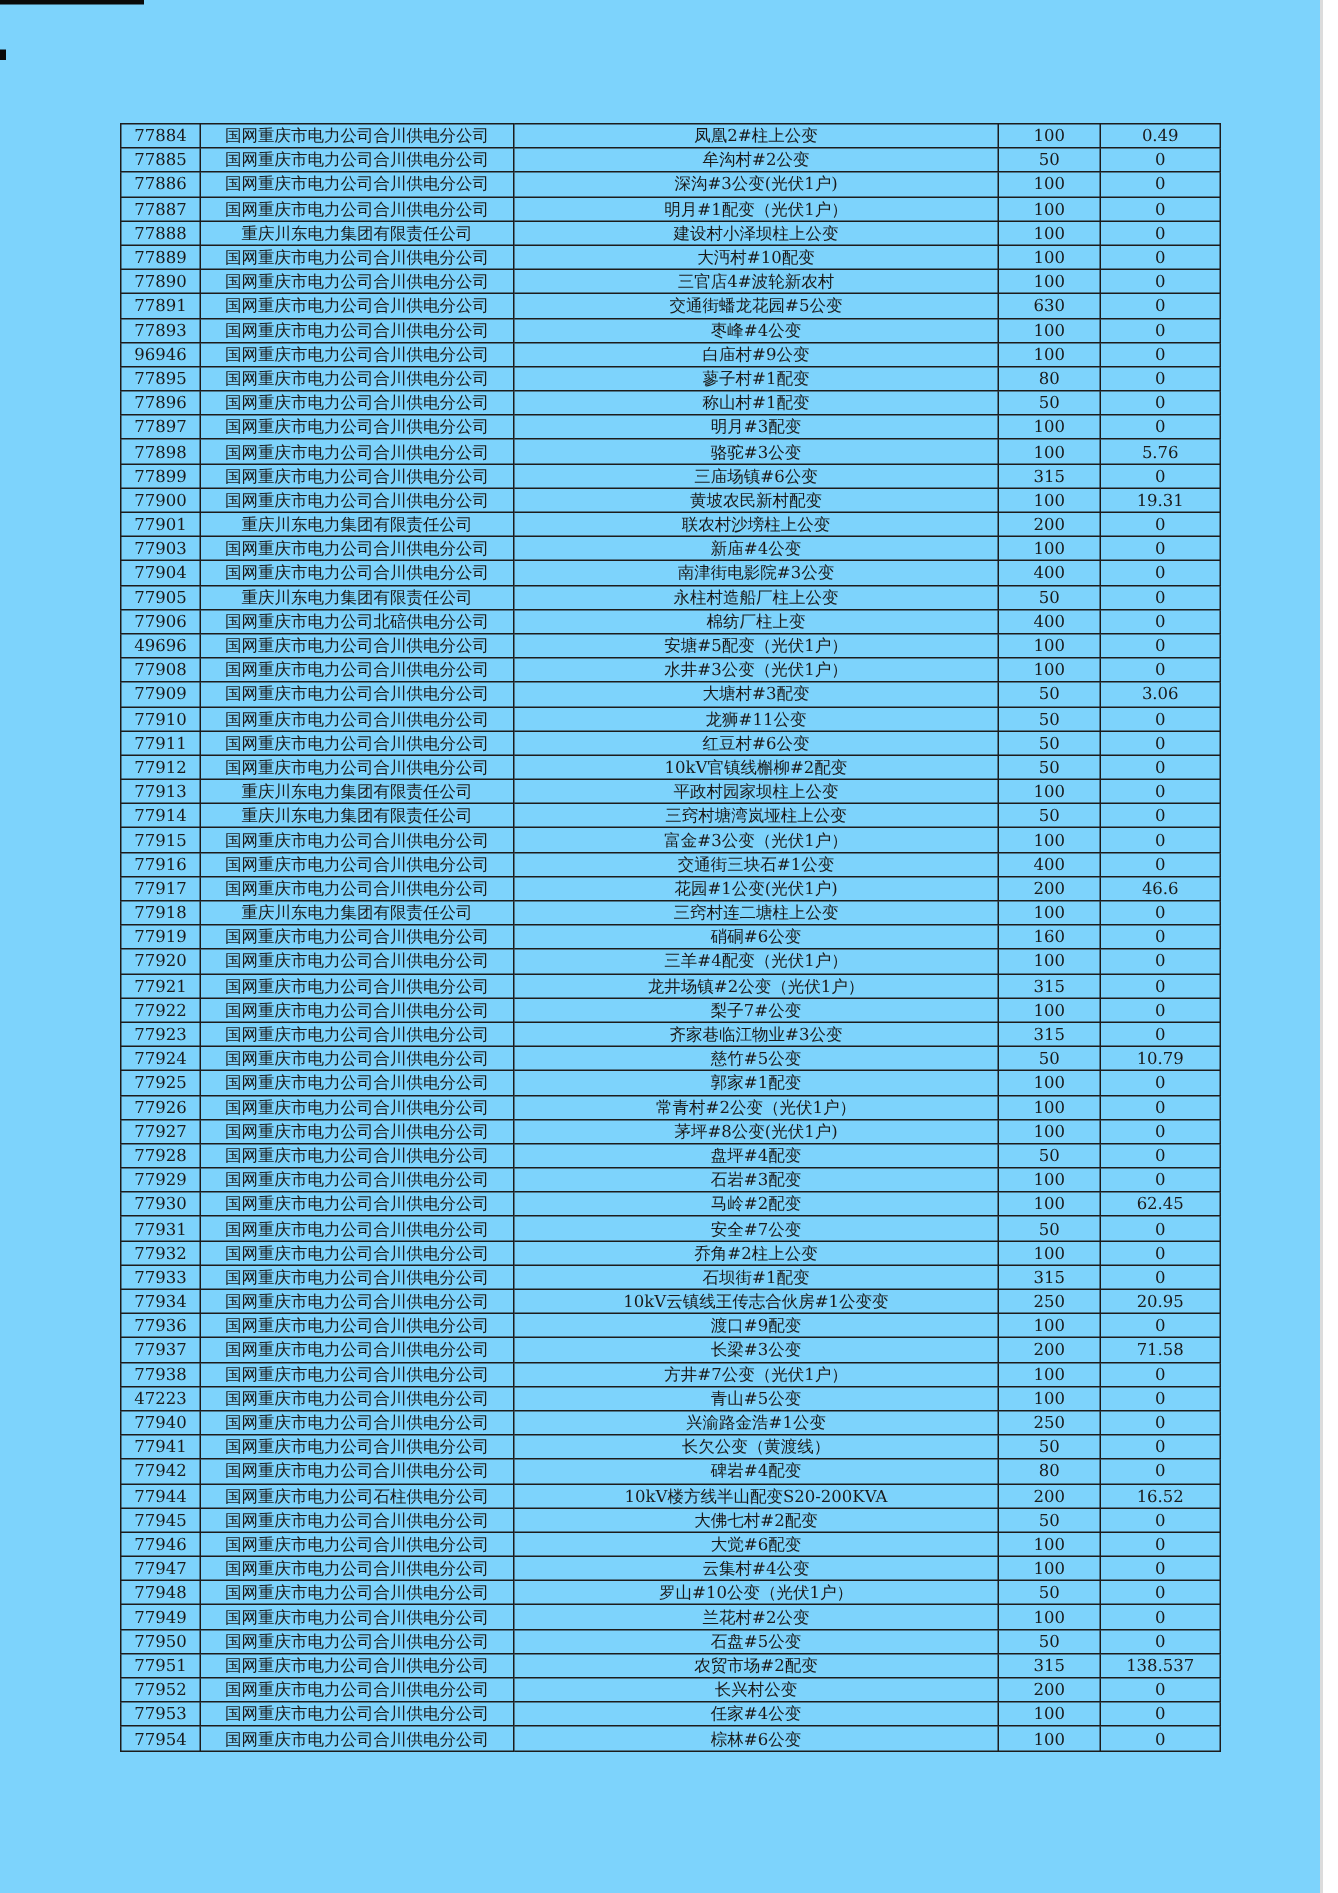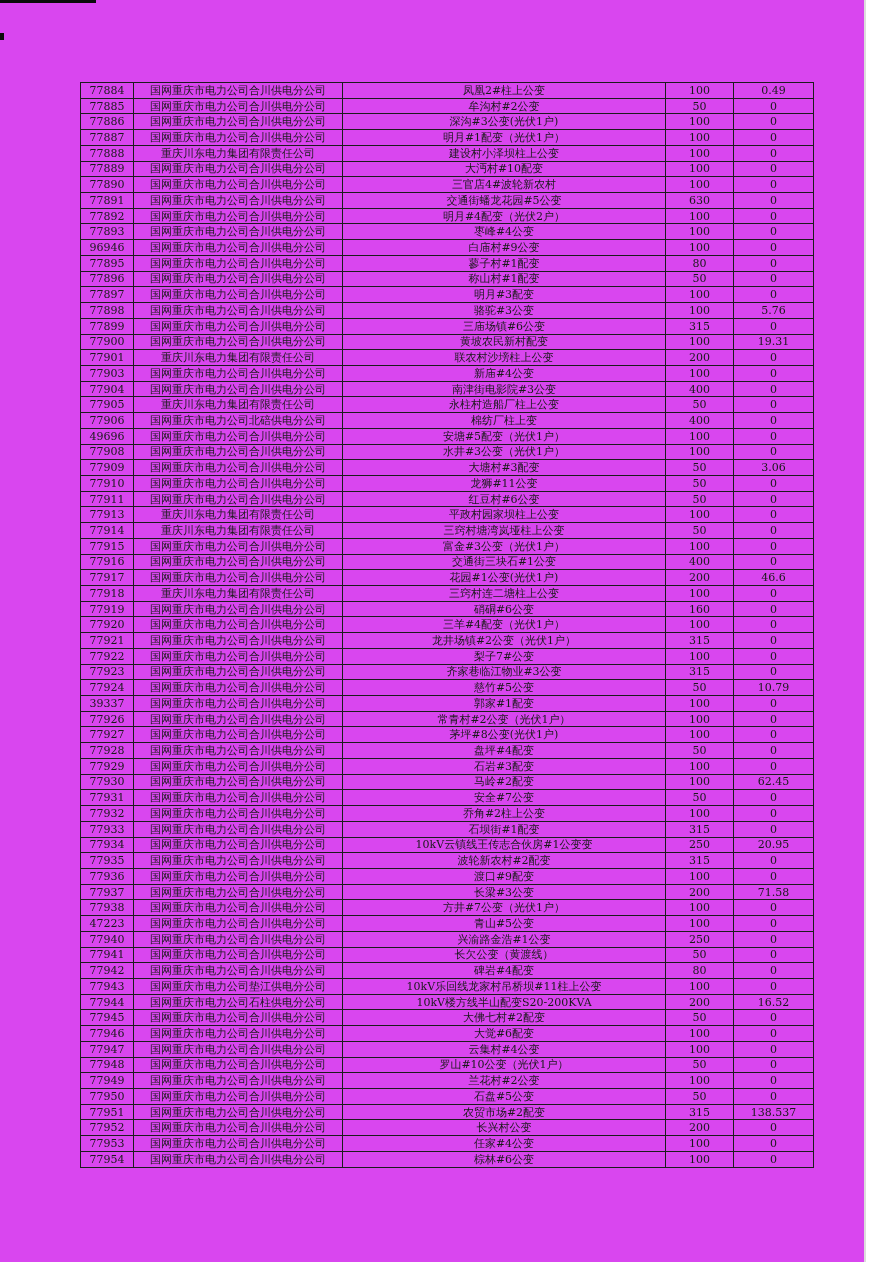--- a/index.html
+++ b/index.html
@@ -4,23 +4,24 @@
 <style>
   html, body {
     margin: 0;
     padding: 0;
     background: #ffffff;
   }
   .page {
     position: relative;
     width: 866px;
     height: 1262px;
-    background: #d946ef;
+    background: #7dd3fc;
     overflow: hidden;
     font-family: "DejaVu Serif", "Liberation Serif", serif;
+    padding-left: 16px;
   }
   .artifact-top-bar {
     position: absolute;
     left: 0;
     top: 0;
     width: 96px;
     height: 3px;
     background: #0a0a0a;
   }
   .artifact-left-blob {
@@ -132,27 +133,20 @@
           <td>0</td>
         </tr>
         <tr>
           <td>77891</td>
           <td>国网重庆市电力公司合川供电分公司</td>
           <td>交通街蟠龙花园#5公变</td>
           <td>630</td>
           <td>0</td>
         </tr>
         <tr>
-          <td>77892</td>
-          <td>国网重庆市电力公司合川供电分公司</td>
-          <td>明月#4配变（光伏2户）</td>
-          <td>100</td>
-          <td>0</td>
-        </tr>
-        <tr>
           <td>77893</td>
           <td>国网重庆市电力公司合川供电分公司</td>
           <td>枣峰#4公变</td>
           <td>100</td>
           <td>0</td>
         </tr>
         <tr>
           <td>96946</td>
           <td>国网重庆市电力公司合川供电分公司</td>
           <td>白庙村#9公变</td>
@@ -265,20 +259,27 @@
           <td>0</td>
         </tr>
         <tr>
           <td>77911</td>
           <td>国网重庆市电力公司合川供电分公司</td>
           <td>红豆村#6公变</td>
           <td>50</td>
           <td>0</td>
         </tr>
         <tr>
+          <td>77912</td>
+          <td>国网重庆市电力公司合川供电分公司</td>
+          <td>10kV官镇线槲柳#2配变</td>
+          <td>50</td>
+          <td>0</td>
+        </tr>
+        <tr>
           <td>77913</td>
           <td>重庆川东电力集团有限责任公司</td>
           <td>平政村园家坝柱上公变</td>
           <td>100</td>
           <td>0</td>
         </tr>
         <tr>
           <td>77914</td>
           <td>重庆川东电力集团有限责任公司</td>
           <td>三窍村塘湾岚垭柱上公变</td>
@@ -349,21 +350,21 @@
           <td>0</td>
         </tr>
         <tr>
           <td>77924</td>
           <td>国网重庆市电力公司合川供电分公司</td>
           <td>慈竹#5公变</td>
           <td>50</td>
           <td>10.79</td>
         </tr>
         <tr>
-          <td>39337</td>
+          <td>77925</td>
           <td>国网重庆市电力公司合川供电分公司</td>
           <td>郭家#1配变</td>
           <td>100</td>
           <td>0</td>
         </tr>
         <tr>
           <td>77926</td>
           <td>国网重庆市电力公司合川供电分公司</td>
           <td>常青村#2公变（光伏1户）</td>
           <td>100</td>
@@ -419,27 +420,20 @@
           <td>0</td>
         </tr>
         <tr>
           <td>77934</td>
           <td>国网重庆市电力公司合川供电分公司</td>
           <td>10kV云镇线王传志合伙房#1公变变</td>
           <td>250</td>
           <td>20.95</td>
         </tr>
         <tr>
-          <td>77935</td>
-          <td>国网重庆市电力公司合川供电分公司</td>
-          <td>波轮新农村#2配变</td>
-          <td>315</td>
-          <td>0</td>
-        </tr>
-        <tr>
           <td>77936</td>
           <td>国网重庆市电力公司合川供电分公司</td>
           <td>渡口#9配变</td>
           <td>100</td>
           <td>0</td>
         </tr>
         <tr>
           <td>77937</td>
           <td>国网重庆市电力公司合川供电分公司</td>
           <td>长梁#3公变</td>
@@ -472,27 +466,20 @@
           <td>国网重庆市电力公司合川供电分公司</td>
           <td>长欠公变（黄渡线）</td>
           <td>50</td>
           <td>0</td>
         </tr>
         <tr>
           <td>77942</td>
           <td>国网重庆市电力公司合川供电分公司</td>
           <td>碑岩#4配变</td>
           <td>80</td>
-          <td>0</td>
-        </tr>
-        <tr>
-          <td>77943</td>
-          <td>国网重庆市电力公司垫江供电分公司</td>
-          <td>10kV乐回线龙家村吊桥坝#11柱上公变</td>
-          <td>100</td>
           <td>0</td>
         </tr>
         <tr>
           <td>77944</td>
           <td>国网重庆市电力公司石柱供电分公司</td>
           <td>10kV楼方线半山配变S20-200KVA</td>
           <td>200</td>
           <td>16.52</td>
         </tr>
         <tr>

